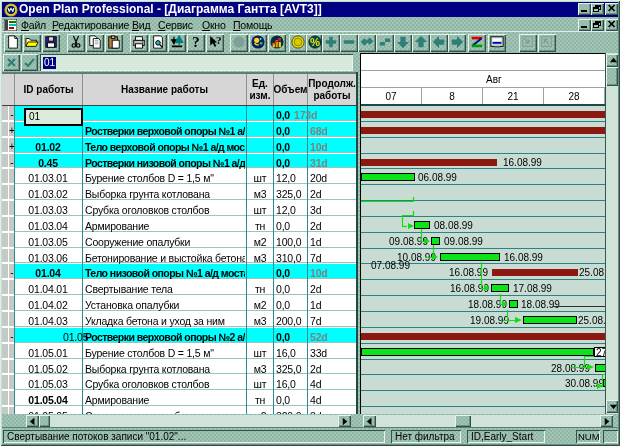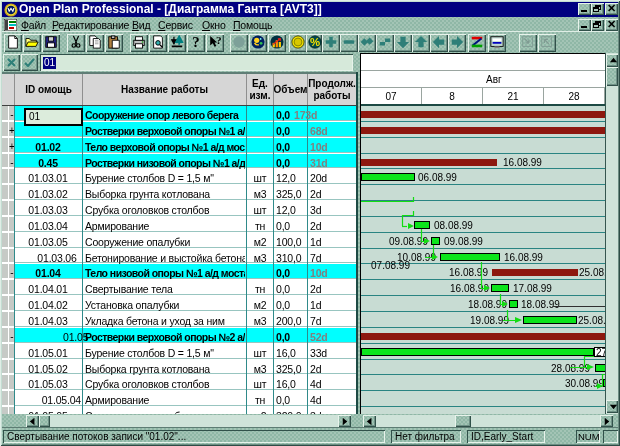--- a/index.html
+++ b/index.html
@@ -248,21 +248,21 @@
       <svg width="15" height="15" viewBox="0 0 15 15">
         <path d="M3 8 L6 11 L12 4" stroke="#2e7f78" stroke-width="2.2" fill="none"></path>
       </svg>
     </div>
 <div class="abs sunk" style="left:40px;top:54px;width:313px;height:17px;background:#d6e9da;"></div>
 <div class="abs t10" style="left:43px;top:57px;background:#000080;color:#fff;padding:0 1px;">01</div>
 <div class="abs" style="left:2px;top:72px;width:356px;height:342px;background:#fff;overflow:hidden;" id="tbl">
 <div class="abs" style="left:0;top:0;width:356px;height:2px;background:#5f7e76;"></div>
 <div class="abs" style="left:0;top:2px;width:356px;height:32px;background:#d6d6d6;border-bottom:1px solid #404040;"></div>
 <div class="abs t10" style="left:12px;top:2px;width:68px;height:31px;border-left:1px solid #8f8f8f;font-weight:bold;text-align:center;display:flex;align-items:center;justify-content:center;">
-        <div>ID омощь</div>
+        <div>ID работы</div>
       </div>
 <div class="abs t10" style="left:80px;top:2px;width:164px;height:31px;border-left:1px solid #8f8f8f;font-weight:bold;text-align:center;display:flex;align-items:center;justify-content:center;">
         <div>Название работы</div>
       </div>
 <div class="abs t10" style="left:244px;top:2px;width:27px;height:31px;border-left:1px solid #8f8f8f;font-weight:bold;text-align:center;display:flex;align-items:center;justify-content:center;">
         <div>Ед.<br>изм.</div>
       </div>
 <div class="abs t10" style="left:271px;top:2px;width:34px;height:31px;border-left:1px solid #8f8f8f;font-weight:bold;text-align:center;display:flex;align-items:center;justify-content:center;">
         <div>Объем</div>
       </div>
@@ -273,21 +273,20 @@
 <div class="abs" style="left:0;top:0;width:12px;height:15px;background:#c6cac6;border-bottom:1px solid #fff;">
           <div class="abs" style="left:6px;top:0;width:1px;height:15px;background:#fff;"></div>
           <div class="abs t10" style="left:7px;top:3px;width:6px;text-align:center;">-</div>
         </div>
 <div class="abs" style="left:12px;top:0;width:342px;height:15px;background:#00ffff;border-bottom:1px solid #98c5c0;"></div>
 <div class="abs" style="left:12px;top:0;width:1px;height:16px;background:#2f8a8a;"></div>
 <div class="abs" style="left:80px;top:0;width:1px;height:16px;background:#2f8a8a;"></div>
 <div class="abs" style="left:244px;top:0;width:1px;height:16px;background:#2f8a8a;"></div>
 <div class="abs" style="left:271px;top:0;width:1px;height:16px;background:#2f8a8a;"></div>
 <div class="abs" style="left:305px;top:0;width:1px;height:16px;background:#2f8a8a;"></div>
-<div class="abs tt" style="left:83px;top:3px;width:160px;overflow:hidden;font-weight:bold;letter-spacing:-0.55px;">Сооружение опор левого берега</div>
 <div class="abs tt" style="left:274px;top:3px;font-weight:bold;">0,0</div>
 <div class="abs tt" style="left:292px;top:3px;font-weight:bold;color:#808080;">173d</div>
 </div>
 <div class="abs" style="left:0;top:50px;width:356px;height:16px;">
 <div class="abs" style="left:0;top:0;width:12px;height:15px;background:#c6cac6;border-bottom:1px solid #fff;">
           <div class="abs" style="left:6px;top:0;width:1px;height:15px;background:#fff;"></div>
           <div class="abs t10" style="left:7px;top:3px;width:6px;text-align:center;">+</div>
         </div>
 <div class="abs" style="left:12px;top:0;width:342px;height:15px;background:#00ffff;border-bottom:1px solid #98c5c0;"></div>
 <div class="abs" style="left:12px;top:0;width:1px;height:16px;background:#2f8a8a;"></div>
@@ -415,21 +414,21 @@
 <div class="abs" style="left:0;top:177px;width:356px;height:15px;">
 <div class="abs" style="left:0;top:0;width:12px;height:14px;background:#c6cac6;border-bottom:1px solid #fff;">
           <div class="abs" style="left:6px;top:0;width:1px;height:15px;background:#fff;"></div>
         </div>
 <div class="abs" style="left:12px;top:0;width:342px;height:14px;background:#fff;border-bottom:1px solid #98c5c0;"></div>
 <div class="abs" style="left:12px;top:0;width:1px;height:15px;background:#2f8a8a;"></div>
 <div class="abs" style="left:80px;top:0;width:1px;height:15px;background:#2f8a8a;"></div>
 <div class="abs" style="left:244px;top:0;width:1px;height:15px;background:#2f8a8a;"></div>
 <div class="abs" style="left:271px;top:0;width:1px;height:15px;background:#2f8a8a;"></div>
 <div class="abs" style="left:305px;top:0;width:1px;height:15px;background:#2f8a8a;"></div>
-<div class="abs tt" style="left:13px;top:3px;width:66px;text-align:center;font-weight:normal;margin-left:9px;">01.03.06</div>
+<div class="abs tt" style="left:13px;top:3px;width:66px;text-align:center;font-weight:normal;">01.03.06</div>
 <div class="abs tt" style="left:83px;top:3px;width:160px;overflow:hidden;font-weight:normal;">Бетонирование и выстойка бетона</div>
 <div class="abs tt" style="left:245px;top:3px;width:26px;text-align:center;">м3</div>
 <div class="abs tt" style="left:274px;top:3px;font-weight:normal;">310,0</div>
 <div class="abs tt" style="left:308px;top:3px;font-weight:normal;color:#000;">7d</div>
 </div>
 <div class="abs" style="left:0;top:192px;width:356px;height:16px;">
 <div class="abs" style="left:0;top:0;width:12px;height:15px;background:#c6cac6;border-bottom:1px solid #fff;">
           <div class="abs" style="left:6px;top:0;width:1px;height:15px;background:#fff;"></div>
           <div class="abs t10" style="left:7px;top:3px;width:6px;text-align:center;">-</div>
         </div>
@@ -559,21 +558,21 @@
 <div class="abs" style="left:0;top:319px;width:356px;height:16px;">
 <div class="abs" style="left:0;top:0;width:12px;height:15px;background:#c6cac6;border-bottom:1px solid #fff;">
           <div class="abs" style="left:6px;top:0;width:1px;height:15px;background:#fff;"></div>
         </div>
 <div class="abs" style="left:12px;top:0;width:342px;height:15px;background:#fff;border-bottom:1px solid #98c5c0;"></div>
 <div class="abs" style="left:12px;top:0;width:1px;height:16px;background:#2f8a8a;"></div>
 <div class="abs" style="left:80px;top:0;width:1px;height:16px;background:#2f8a8a;"></div>
 <div class="abs" style="left:244px;top:0;width:1px;height:16px;background:#2f8a8a;"></div>
 <div class="abs" style="left:271px;top:0;width:1px;height:16px;background:#2f8a8a;"></div>
 <div class="abs" style="left:305px;top:0;width:1px;height:16px;background:#2f8a8a;"></div>
-<div class="abs tt" style="left:13px;top:3px;width:66px;text-align:right;font-weight:normal;">01.05.04</div>
+<div class="abs tt" style="left:13px;top:3px;width:66px;text-align:center;font-weight:bold;">01.05.04</div>
 <div class="abs tt" style="left:83px;top:3px;width:160px;overflow:hidden;font-weight:normal;">Армирование</div>
 <div class="abs tt" style="left:245px;top:3px;width:26px;text-align:center;">тн</div>
 <div class="abs tt" style="left:274px;top:3px;font-weight:normal;">0,0</div>
 <div class="abs tt" style="left:308px;top:3px;font-weight:normal;color:#000;">4d</div>
 </div>
 <div class="abs" style="left:0;top:335px;width:356px;height:16px;">
 <div class="abs" style="left:0;top:0;width:12px;height:15px;background:#c6cac6;border-bottom:1px solid #fff;">
           <div class="abs" style="left:6px;top:0;width:1px;height:15px;background:#fff;"></div>
         </div>
 <div class="abs" style="left:12px;top:0;width:342px;height:15px;background:#fff;border-bottom:1px solid #98c5c0;"></div>

